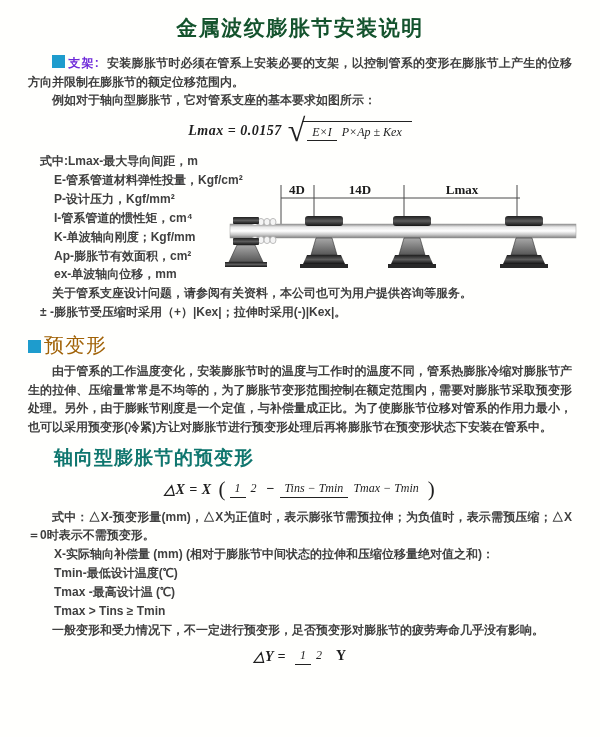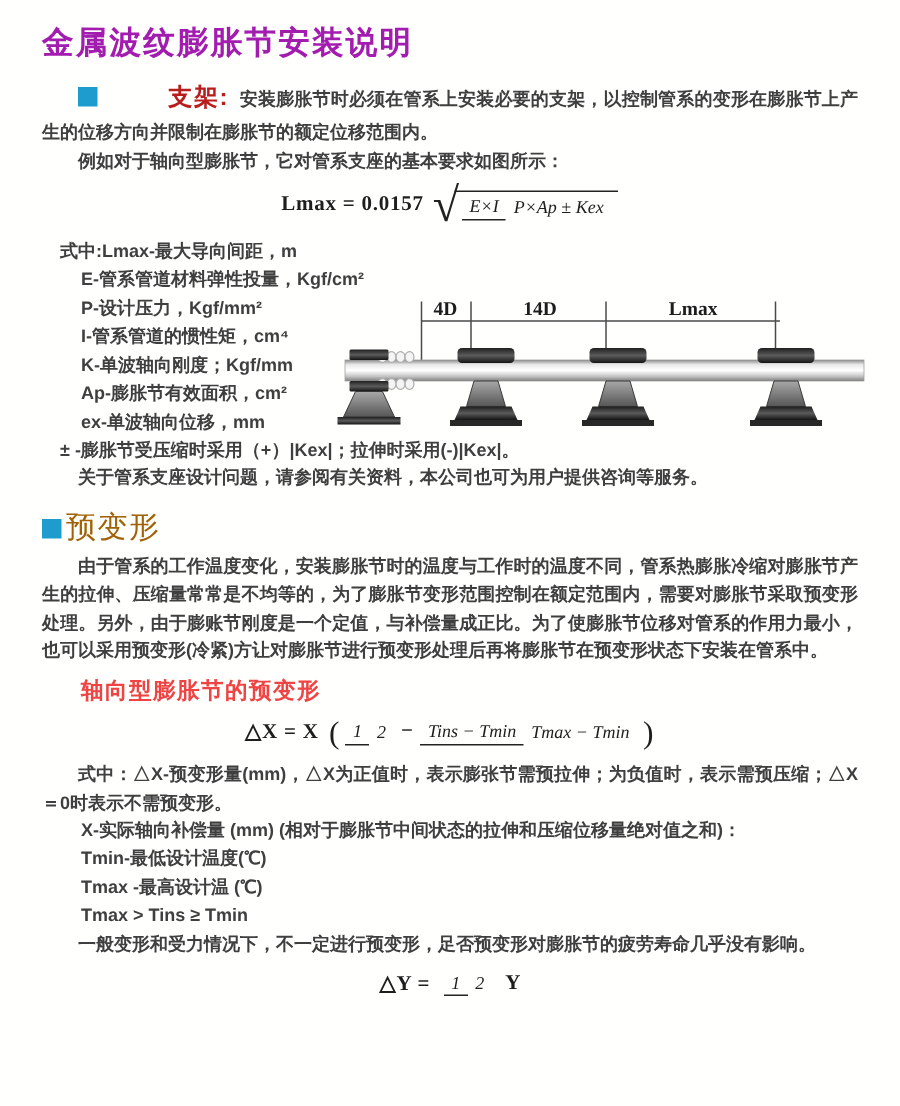--- a/index.html
+++ b/index.html
@@ -5,63 +5,62 @@
   * { box-sizing: border-box; }
   html,body { margin:0; padding:0; }
   body {
     width:600px; height:737px; overflow:hidden;
     background:#fffffd;
     font-family:"Liberation Sans", sans-serif;
     color:#3f3f3f;
   }
   .page { width:600px; height:737px; padding:8px 28px 0 28px; }
   .doc-title {
-    text-align:left; font-size:21px; font-weight:bold; color:#a21caf;
+    text-align:center; font-size:21px; font-weight:bold; color:#14532d;
     letter-spacing:1.5px; margin:6px 0 12px 0;
   }
   p.body-line {
     margin:0; font-size:12px; line-height:1.56; font-weight:600;
     text-align:justify;
   }
   .indent { text-indent:2em; }
   .sec-marker {
     display:inline-block; width:13px; height:13px; background:#1E9CCD;
     margin-right:3px; vertical-align:-1px;
   }
   .sec-heading-inline {
-    color:#b91c1c; font-size:16px; font-weight:bold; margin-right:7px;
+    color:#6d28d9; font-size:12px; font-weight:bold; margin-right:7px;
     letter-spacing:1px;
-    margin-left:44px;
   }
   .section-title { margin:10px 0 3px 0; font-size:20px; font-weight:normal; color:#a16207; letter-spacing:1px; }
-  .sub-heading { color:#ef4444; font-size:15px; font-weight:bold; letter-spacing:1px; margin:8px 0 4px 0; }
+  .sub-heading { color:#0f766e; font-size:19px; font-weight:bold; letter-spacing:1px; margin:8px 0 4px 0; }
   .sub-heading.axial { margin-left:26px; }
 
   
   .formula-row {
     display:flex; justify-content:center; align-items:center;
     margin:8px 0 8px 0; font-family:"Liberation Serif", serif;
     color:#1e1e1e; font-size:14px;
   }
-  .flhs { font-weight:bold; margin-right:6px; letter-spacing:0.5px; }
+  .flhs { font-weight:bold; margin-right:6px; letter-spacing:0.5px;font-style:italic; }
   .frhs { font-weight:bold; margin-left:6px; }
   .frac { display:inline-flex; align-items:center; font-style:italic; font-size:12px; line-height:1.3; margin:0 3px; }
   .frac .fnum { padding:0 5px; border-bottom:1px solid #222; }
   .frac .fden { padding:0 5px; }
   .sqrt-sign { font-size:32px; font-weight:400; line-height:0.8; margin-right:-3px; color:#222; }
   .sqrt-body { border-top:1.5px solid #222; padding:2px 2px 0 2px; }
   .big-paren { font-size:21px; font-weight:400; margin:0 1px; line-height:1; }
   .fmid { margin:0 2px; font-weight:bold; }
 
   
   .mid { position:relative; margin-top:2px; }
   .def-line { margin:0; padding-left:26px; font-size:12px; line-height:1.58; font-weight:600; }
   .def-line.first { padding-left:12px; }
   .pm-line { padding-left:12px; }
-  .diagram-wrap { position:absolute; top:34px; right:-10px; width:358px; }
+  .diagram-wrap { position:absolute; top:24px; right:-10px; width:358px; }
   svg { display:block; }
 </style>
 </head>
 <body>
 
 <div class="page">
 
   <div class="doc-title">金属波纹膨胀节安装说明</div>
 
   <p class="body-line indent"><span class="sec-marker"></span><span class="sec-heading-inline">支架:</span><span>安装膨胀节时必须在管系上安装必要的支架，以控制管系的变形在膨胀节上产生的位移方向并限制在膨胀节的额定位移范围内。</span></p>
@@ -153,22 +152,22 @@
         <g>
           <rect x="281" y="40" width="38" height="10" rx="3" fill="url(#darkG)"></rect>
           <polygon points="292,62 308,62 313,79 287,79" fill="url(#pedG)" stroke="#2d2d2d" stroke-width="0.6"></polygon>
           <polygon points="283,79 317,79 321,88 279,88" fill="url(#darkG)"></polygon>
           <rect x="276" y="88" width="48" height="4" fill="#282828"></rect>
         </g>
       </svg>
     </div>
   </div>
 
+  <p class="body-line indent">关于管系支座设计问题，请参阅有关资料，本公司也可为用户提供咨询等服务。</p>
   <p class="body-line pm-line">± -膨胀节受压缩时采用（+）|Kex|；拉伸时采用(-)|Kex|。</p>
-  <p class="body-line indent">关于管系支座设计问题，请参阅有关资料，本公司也可为用户提供咨询等服务。</p>
 
   <div class="section-title"><span class="sec-marker"></span><span>预变形</span></div>
 
   <p class="body-line indent">由于管系的工作温度变化，安装膨胀节时的温度与工作时的温度不同，管系热膨胀冷缩对膨胀节产生的拉伸、压缩量常常是不均等的，为了膨胀节变形范围控制在额定范围内，需要对膨胀节采取预变形处理。另外，由于膨账节刚度是一个定值，与补偿量成正比。为了使膨胀节位移对管系的作用力最小，也可以采用预变形(冷紧)方让对膨胀节进行预变形处理后再将膨胀节在预变形状态下安装在管系中。</p>
 
   <div class="sub-heading axial">轴向型膨胀节的预变形</div>
 
   <div class="formula-row">
     <span class="flhs">△X = X</span>
     <span class="big-paren">(</span>

